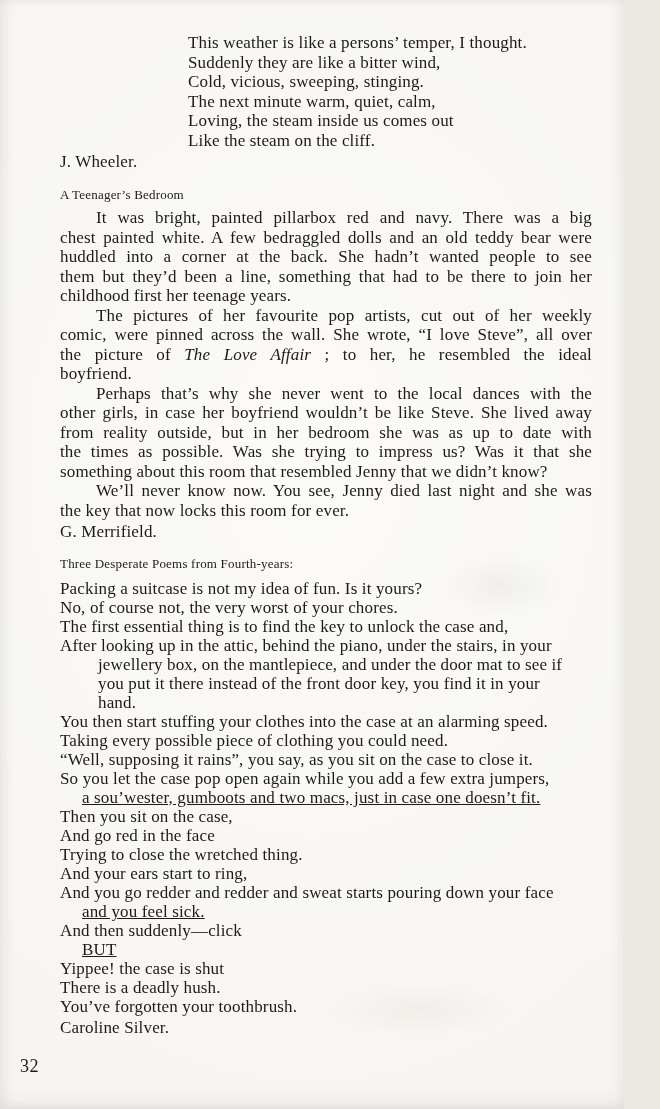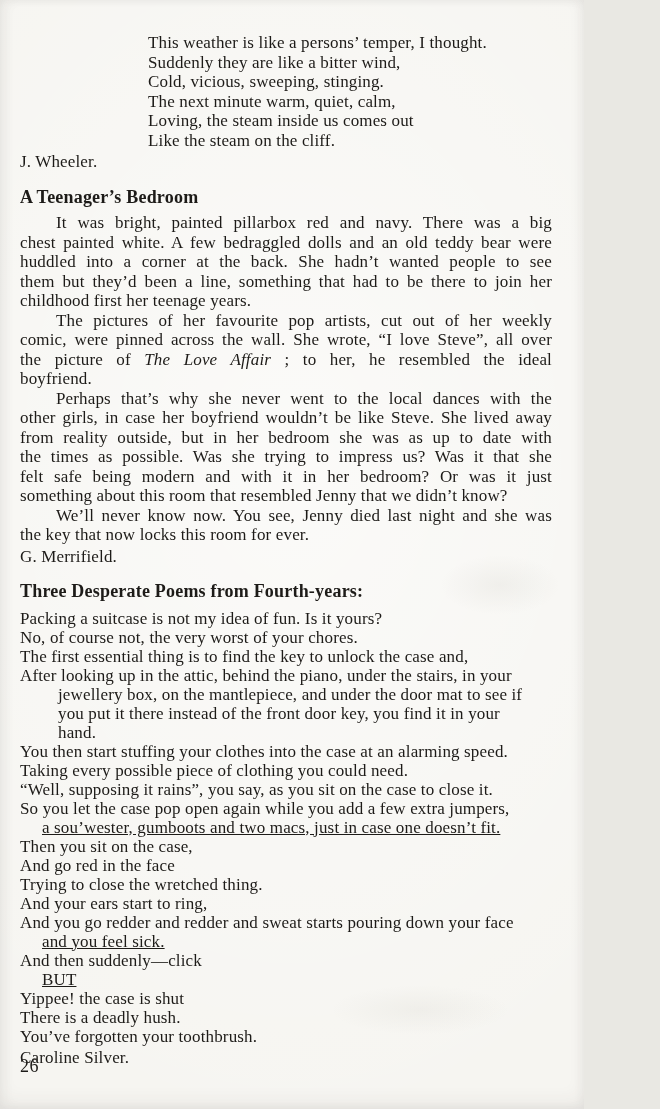--- a/index.html
+++ b/index.html
@@ -17,20 +17,21 @@
       #f6f5f1;
     box-shadow:
       inset 0 -8px 18px rgba(60,55,45,0.06),
       inset 5px 0 12px rgba(60,55,45,0.04),
       inset -3px 0 10px rgba(60,55,45,0.04);
     font-family: "Liberation Serif", "DejaVu Serif", serif;
     color: #1d1b18;
     font-size: 17px;
     letter-spacing: 0.15px;
     overflow: hidden;
+    padding-left: 40px;
   }
   .content {
     padding: 33px 32px 0 20px;
   }
   
   .poem-top-lines {
     padding-left: 128px;
   }
   .vline {
     line-height: 19.5px;
@@ -41,22 +42,22 @@
   .ind2 { padding-left: 38px; }
   
   .attribution {
     line-height: 21px;
     margin-top: 1px;
   }
   .attr-a { padding-right: 18px; }
   .attr-b { padding-right: 35px; }
   
   .heading {
-    font-size: 18px;
-    font-weight: bold;
+    font-size: 13px;
+    font-weight: normal;
     margin: 15px 0 5px 0;
     letter-spacing: 0.2px;
   }
   .heading.h2b { margin-top: 14px; margin-bottom: 7px; }
   
   .prose-block { margin-top: 0; }
   .para { margin: 0; }
   .pline {
     line-height: 19.5px;
     text-align: justify;
@@ -122,21 +123,20 @@
           <div class="pline first">The pictures of her favourite pop artists, cut out of her weekly</div>
           <div class="pline">comic, were pinned across the wall. She wrote, “I love Steve”, all over</div>
           <div class="pline">the picture of <i>The Love Affair</i> ; to her, he resembled the ideal</div>
           <div class="pline last">boyfriend.</div>
         </div>
         <div class="para">
           <div class="pline first">Perhaps that’s why she never went to the local dances with the</div>
           <div class="pline">other girls, in case her boyfriend wouldn’t be like Steve. She lived away</div>
           <div class="pline">from reality outside, but in her bedroom she was as up to date with</div>
           <div class="pline">the times as possible. Was she trying to impress us? Was it that she</div>
-          <div class="pline">felt safe being modern and with it in her bedroom? Or was it just</div>
           <div class="pline last">something about this room that resembled Jenny that we didn’t know?</div>
         </div>
         <div class="para">
           <div class="pline first">We’ll never know now. You see, Jenny died last night and she was</div>
           <div class="pline last">the key that now locks this room for ever.</div>
         </div>
       </div>
 
     <div class="attribution attr-a">G. Merrifield.</div>
 
@@ -165,14 +165,14 @@
         <div class="vline ind1">BUT</div>
         <div class="vline">Yippee! the case is shut</div>
         <div class="vline">There is a deadly hush.</div>
         <div class="vline">You’ve forgotten your toothbrush.</div>
       </div>
 
     <div class="attribution attr-b">Caroline Silver.</div>
 
   </div>
 
-  <div class="pagenum">26</div>
+  <div class="pagenum">32</div>
 </div>
 
 </body></html>

